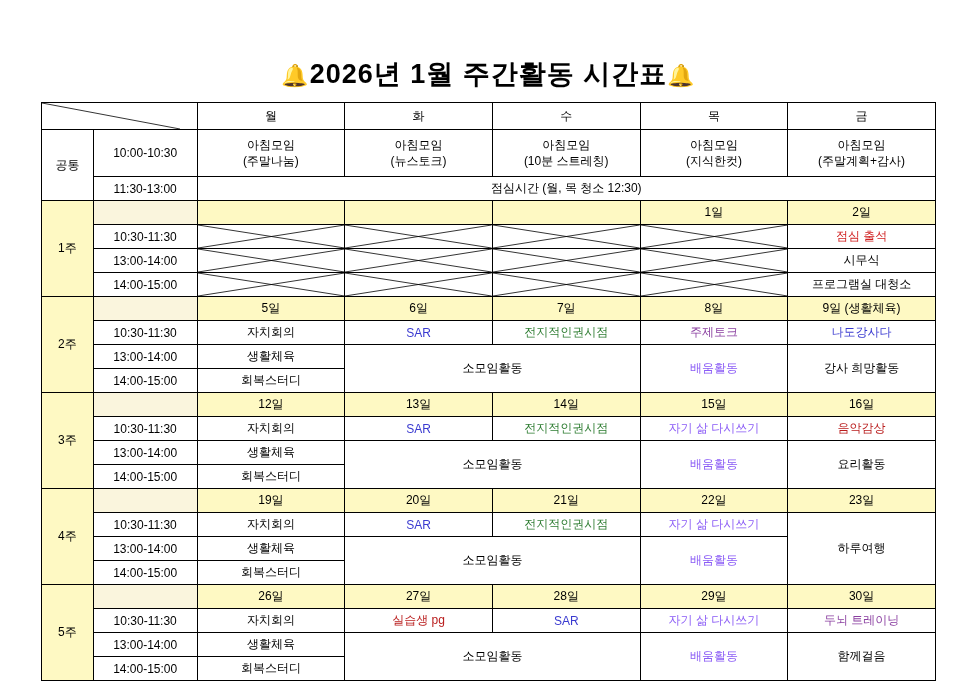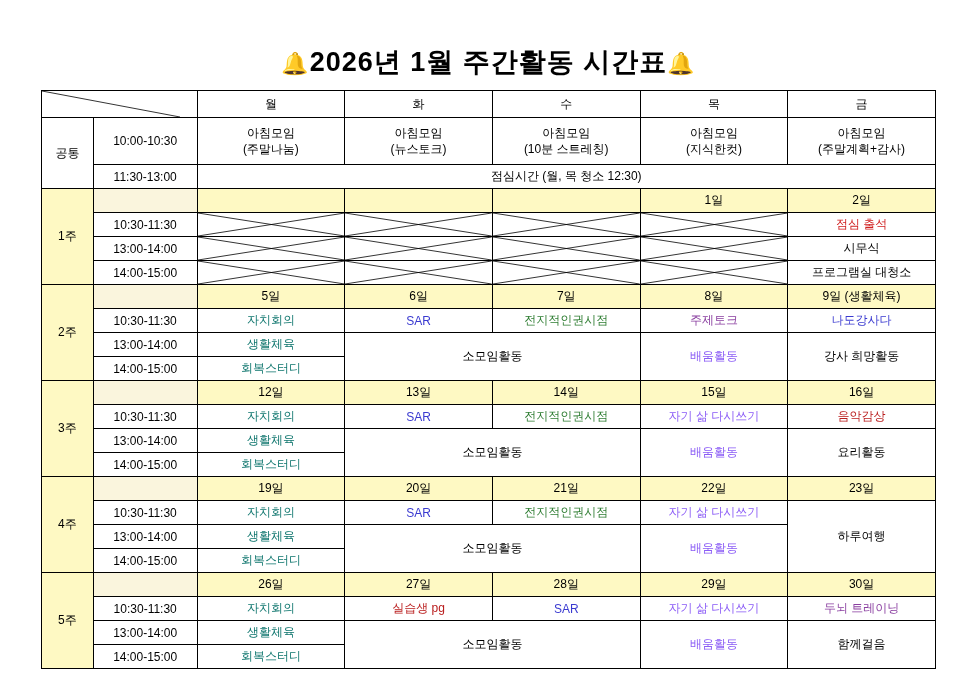--- a/index.html
+++ b/index.html
@@ -15,21 +15,21 @@
     overflow: hidden;
   }
   .page {
     position: relative;
     width: 977px;
     height: 689px;
     box-sizing: border-box;
   }
   .title-wrap {
     text-align: center;
-    padding-top: 44px;
+    padding-top: 56px;
     padding-bottom: 10px;
   }
   .title {
     font-size: 27px;
     font-weight: bold;
     letter-spacing: 1px;
     white-space: nowrap;
     display: inline-block;
   }
   .title .bell {
@@ -96,21 +96,21 @@
     height: 23px;
     overflow: hidden;
   }
   .xcell svg { display: block; }
 
   .blue { color: #3a3ad0; }
   .green { color: #2e7d32; }
   .purple { color: #8a3fa0; }
   .red { color: #d02020; }
   .orange { color: #b91c1c; }
-  .brown { color: #0f766e; }
+  .brown { color: #000000; }
   .dkpurple { color: #8b5cf6; }
   .bold { font-weight: bold; margin-top: 12px; }
 
   .pad2 { padding: 2px; }
 </style>
 </head>
 <body>
 
 <div class="page">
 

